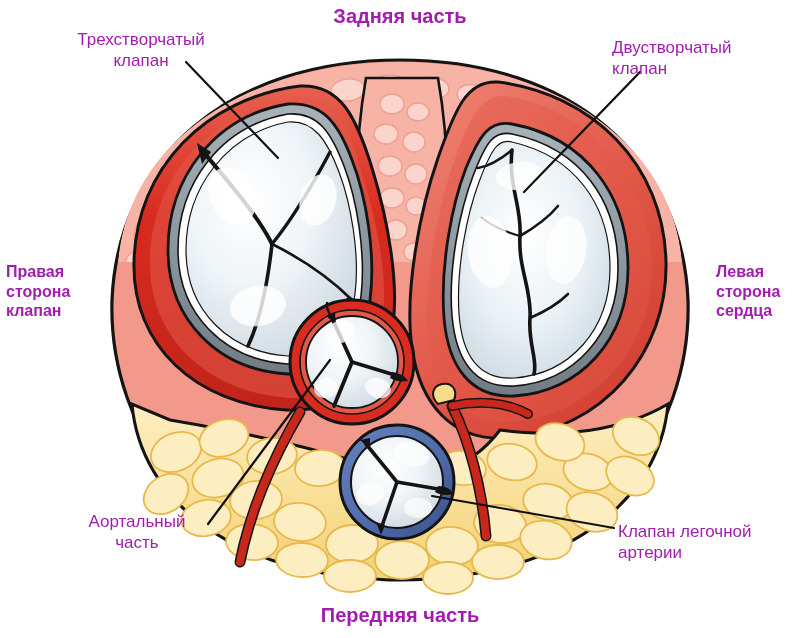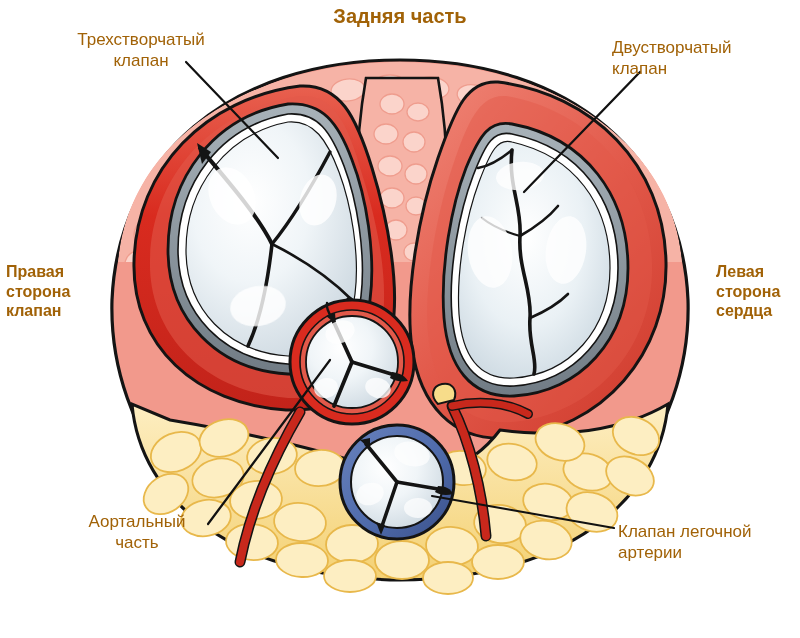--- a/index.html
+++ b/index.html
@@ -4,21 +4,21 @@
 <style>
   html,body{margin:0;padding:0;}
   body{
     width:800px;height:638px;background:#ffffff;overflow:hidden;
     font-family:"Liberation Sans","DejaVu Sans",sans-serif;
     position:relative;
   }
   #stage{position:absolute;inset:0;width:800px;height:638px;}
   svg.figure{position:absolute;left:0;top:0;width:800px;height:638px;}
 
-  .lbl{position:absolute;color:#a16207;line-height:1.22;white-space:pre-line;}
+  .lbl{position:absolute;color:#a21caf;line-height:1.22;white-space:pre-line;}
   .lbl.title{font-size:20px;font-weight:bold;text-align:center;}
   .lbl.side{font-size:16px;font-weight:bold;text-align:left;}
   .lbl.callout{font-size:17px;font-weight:normal;}
 
   #title-top{left:0;top:4px;width:800px;}
   #title-bottom{left:0;top:603px;width:800px;}
   #lbl-tricuspid{left:46px;top:30px;width:190px;text-align:center;}
   #lbl-bicuspid{left:612px;top:38px;width:190px;text-align:left;}
   #lbl-right-side{left:6px;top:262px;width:120px;}
   #lbl-left-side{left:716px;top:262px;width:90px;}
@@ -306,20 +306,21 @@
     <g stroke="#111111" fill="none" stroke-width="2.2" stroke-linecap="round">
       <line x1="186" y1="62" x2="278" y2="158"></line>
       <line x1="640" y1="72" x2="524" y2="192"></line>
       <line x1="208" y1="524" x2="330" y2="360"></line>
       <line x1="614" y1="528" x2="432" y2="496"></line>
     </g>
   </svg>
 
   <div class="lbl title" id="title-top">Задняя часть</div>
 
+  <div class="lbl title" id="title-bottom">Передняя часть</div>
 
   <div class="lbl side" id="lbl-right-side">Правая
 сторона
 клапан</div>
 
   <div class="lbl side" id="lbl-left-side">Левая
 сторона
 сердца</div>
 
   <div class="lbl callout" id="lbl-tricuspid">Трехстворчатый

